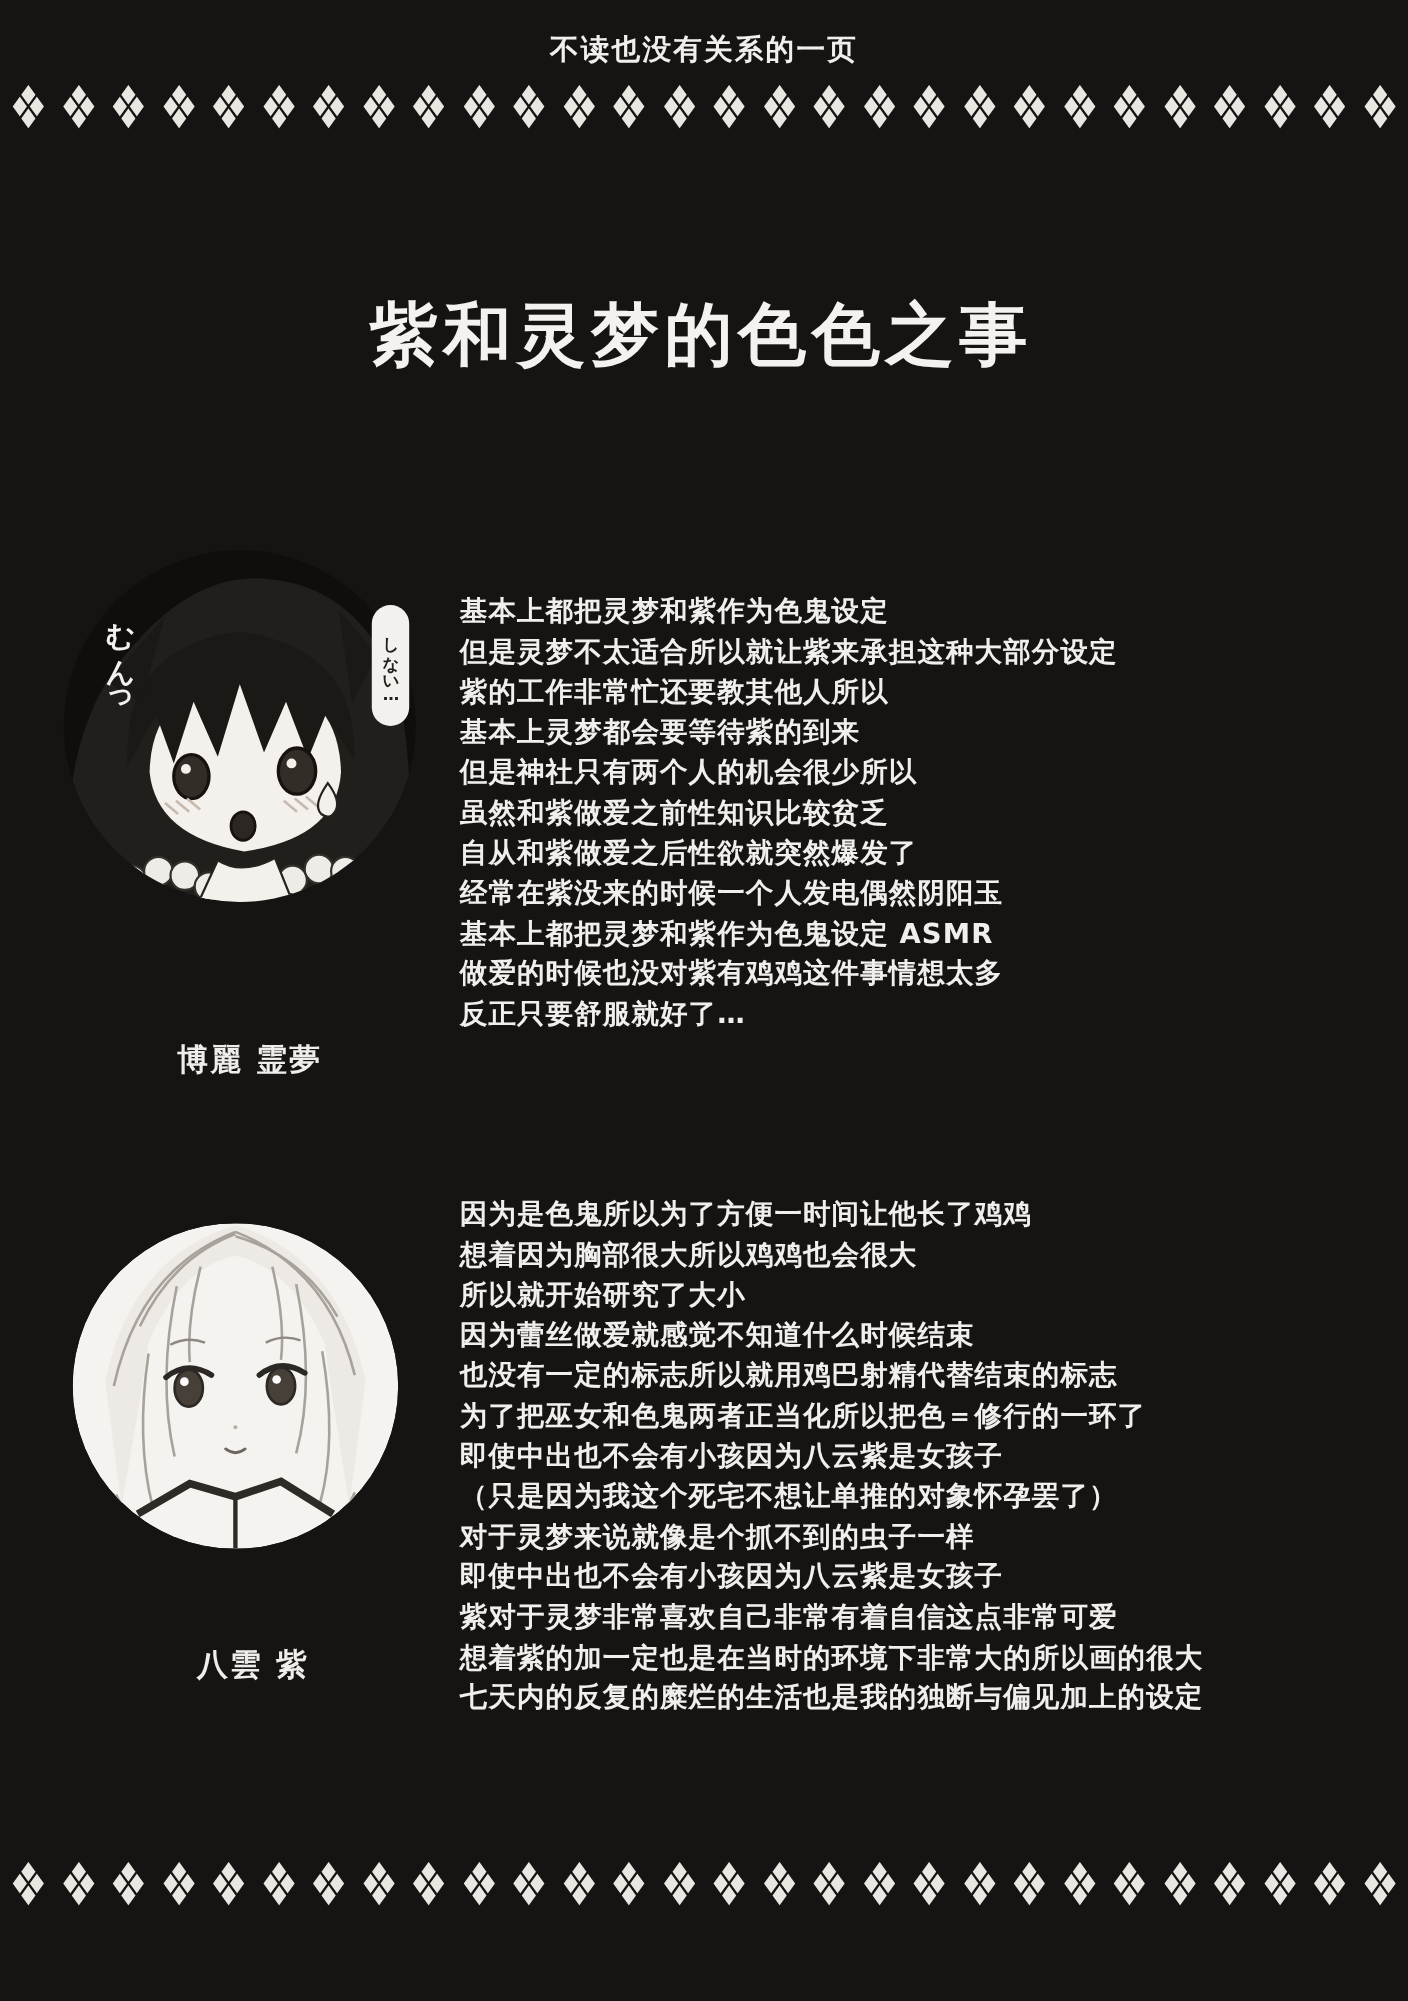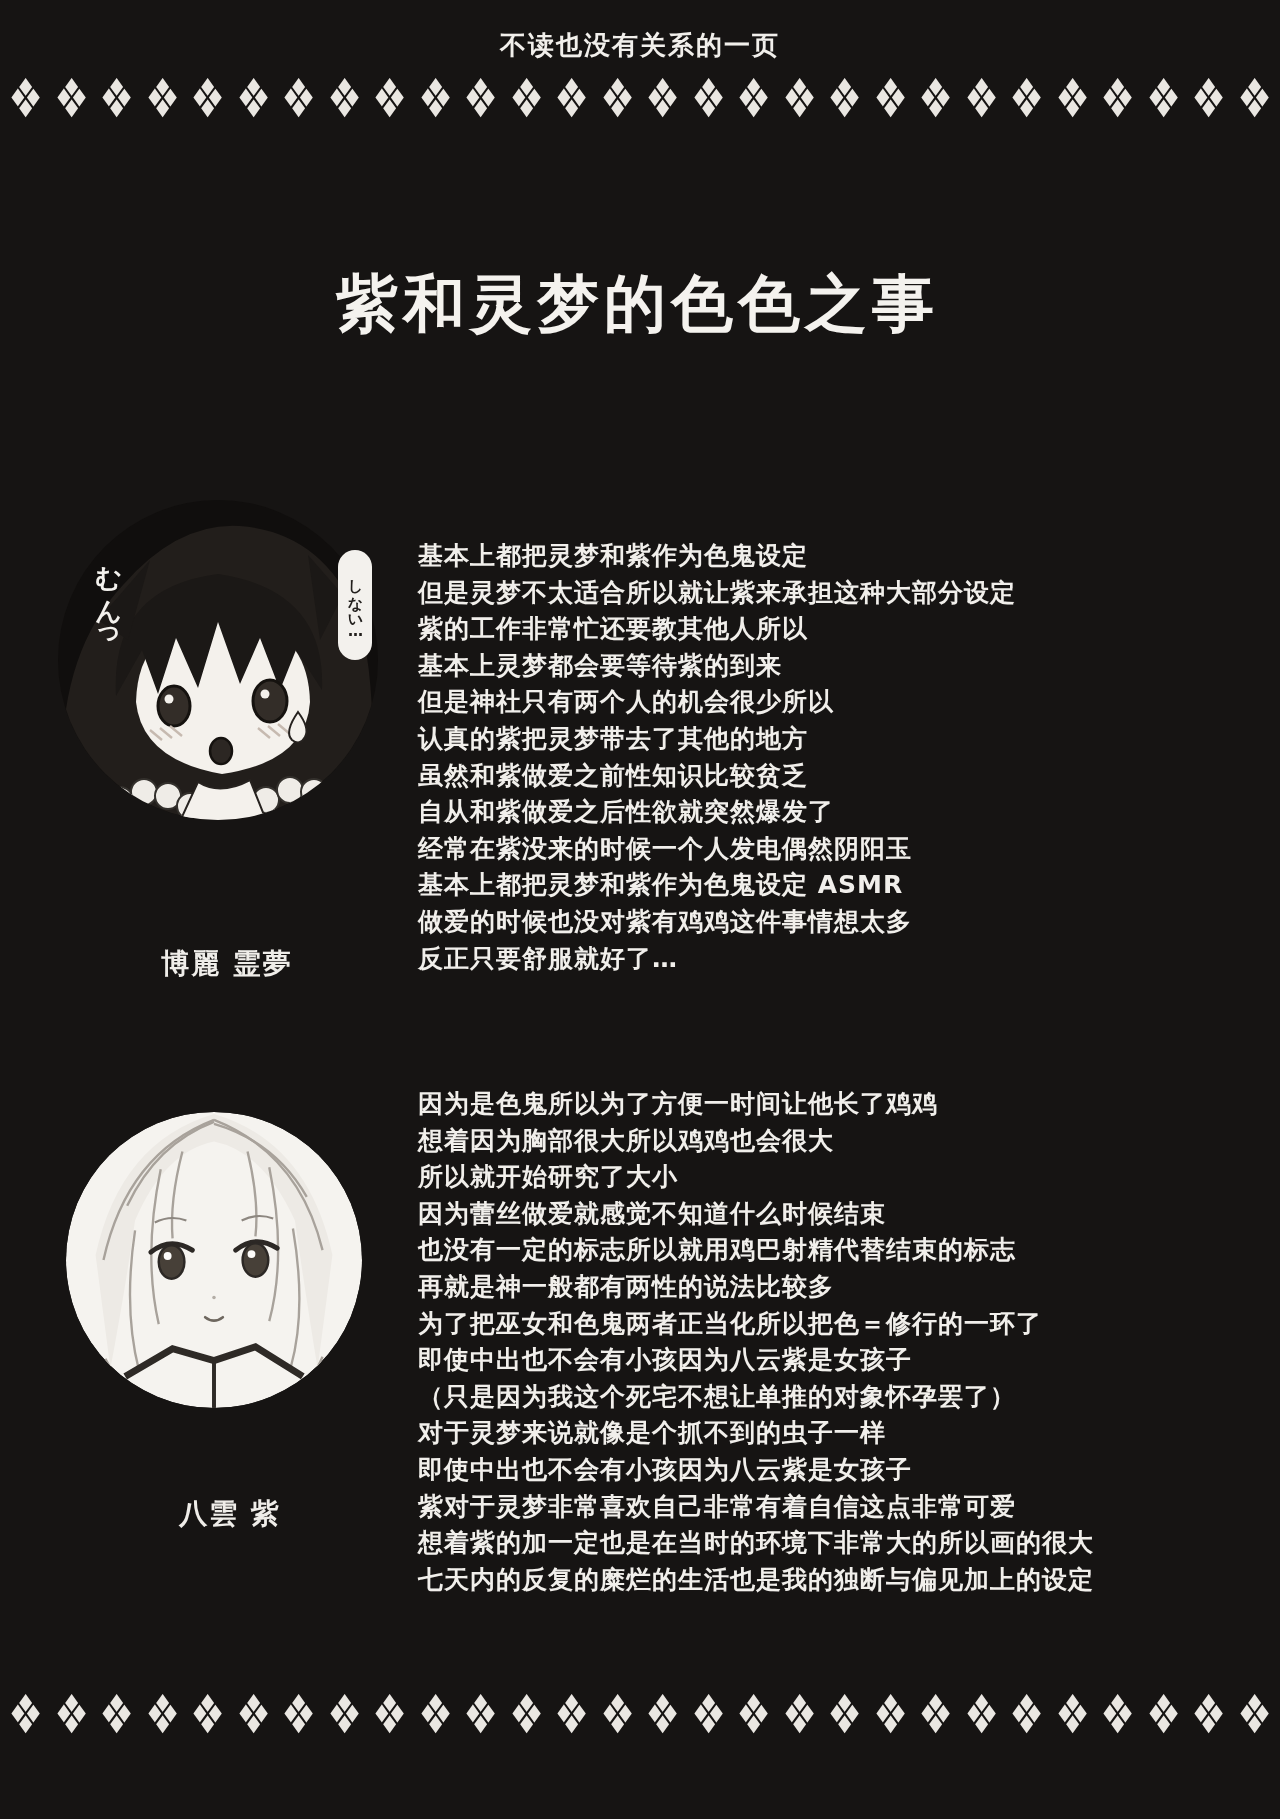--- a/index.html
+++ b/index.html
@@ -123,21 +123,20 @@
     <span class="bubble-text">しない…</span>
   </div>
   <div class="char-label" id="label-reimu">博麗 霊夢</div>
 
   <div class="txt-block" id="block-reimu">
       <div class="txt-line">基本上都把灵梦和紫作为色鬼设定</div>
       <div class="txt-line">但是灵梦不太适合所以就让紫来承担这种大部分设定</div>
       <div class="txt-line">紫的工作非常忙还要教其他人所以</div>
       <div class="txt-line">基本上灵梦都会要等待紫的到来</div>
       <div class="txt-line">但是神社只有两个人的机会很少所以</div>
-      <div class="txt-line">认真的紫把灵梦带去了其他的地方</div>
       <div class="txt-line">虽然和紫做爱之前性知识比较贫乏</div>
       <div class="txt-line">自从和紫做爱之后性欲就突然爆发了</div>
       <div class="txt-line">经常在紫没来的时候一个人发电偶然阴阳玉</div>
       <div class="txt-line">基本上都把灵梦和紫作为色鬼设定 ASMR</div>
       <div class="txt-line">做爱的时候也没对紫有鸡鸡这件事情想太多</div>
       <div class="txt-line">反正只要舒服就好了…</div>
     </div>
 
   <div class="portrait" id="portrait-yukari">
     <svg viewBox="0 0 300 300">
@@ -180,21 +179,20 @@
     </svg>
   </div>
   <div class="char-label" id="label-yukari">八雲 紫</div>
 
   <div class="txt-block" id="block-yukari">
       <div class="txt-line">因为是色鬼所以为了方便一时间让他长了鸡鸡</div>
       <div class="txt-line">想着因为胸部很大所以鸡鸡也会很大</div>
       <div class="txt-line">所以就开始研究了大小</div>
       <div class="txt-line">因为蕾丝做爱就感觉不知道什么时候结束</div>
       <div class="txt-line">也没有一定的标志所以就用鸡巴射精代替结束的标志</div>
-      <div class="txt-line">再就是神一般都有两性的说法比较多</div>
       <div class="txt-line">为了把巫女和色鬼两者正当化所以把色＝修行的一环了</div>
       <div class="txt-line">即使中出也不会有小孩因为八云紫是女孩子</div>
       <div class="txt-line">（只是因为我这个死宅不想让单推的对象怀孕罢了）</div>
       <div class="txt-line">对于灵梦来说就像是个抓不到的虫子一样</div>
       <div class="txt-line">即使中出也不会有小孩因为八云紫是女孩子</div>
       <div class="txt-line">紫对于灵梦非常喜欢自己非常有着自信这点非常可爱</div>
       <div class="txt-line">想着紫的加一定也是在当时的环境下非常大的所以画的很大</div>
       <div class="txt-line">七天内的反复的糜烂的生活也是我的独断与偏见加上的设定</div>
     </div>
 

